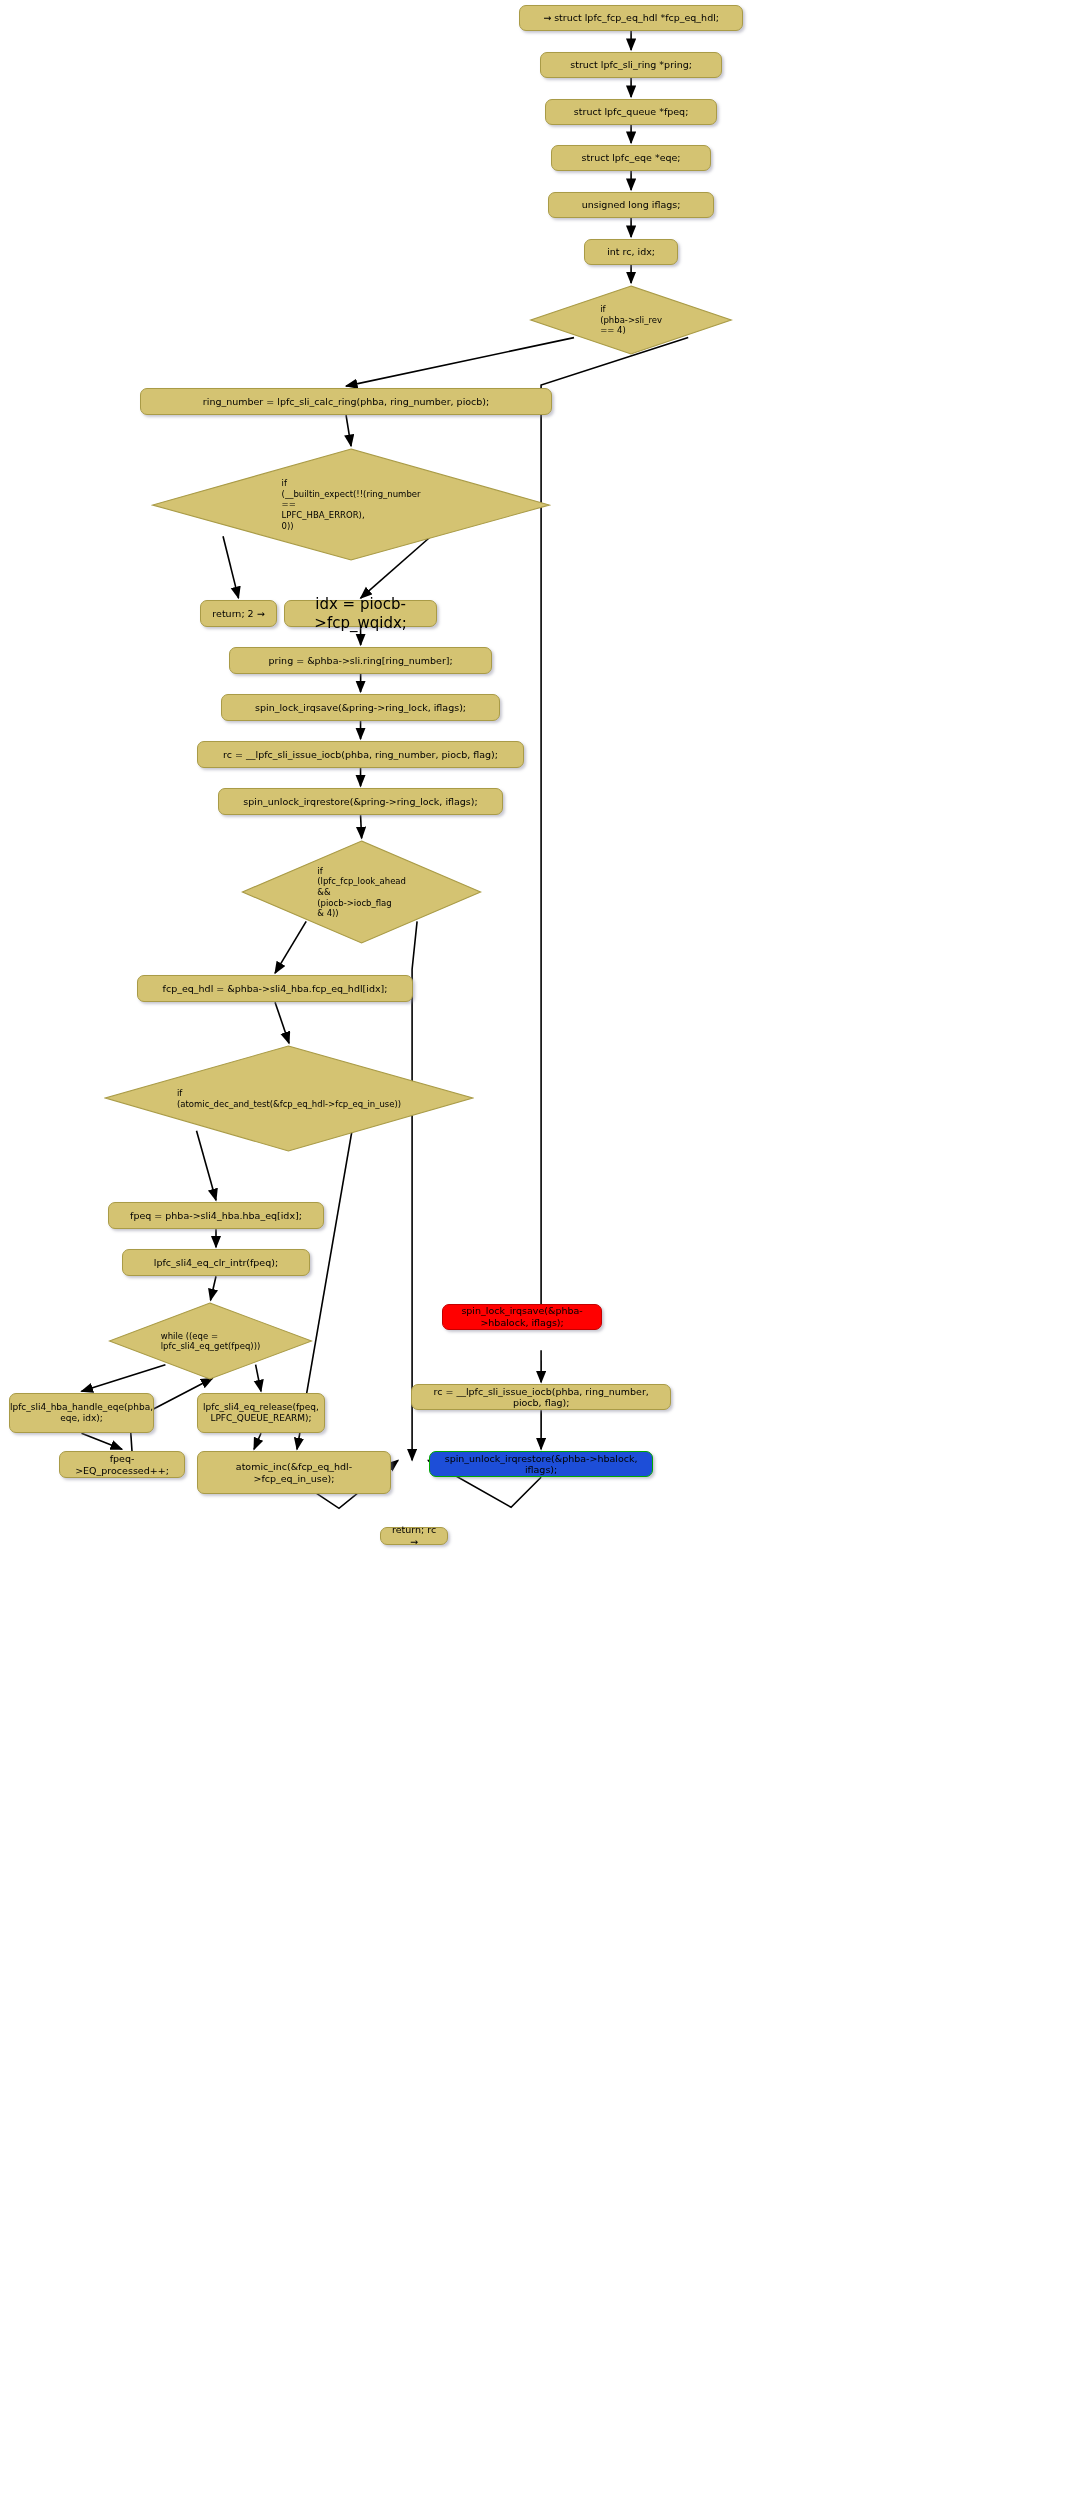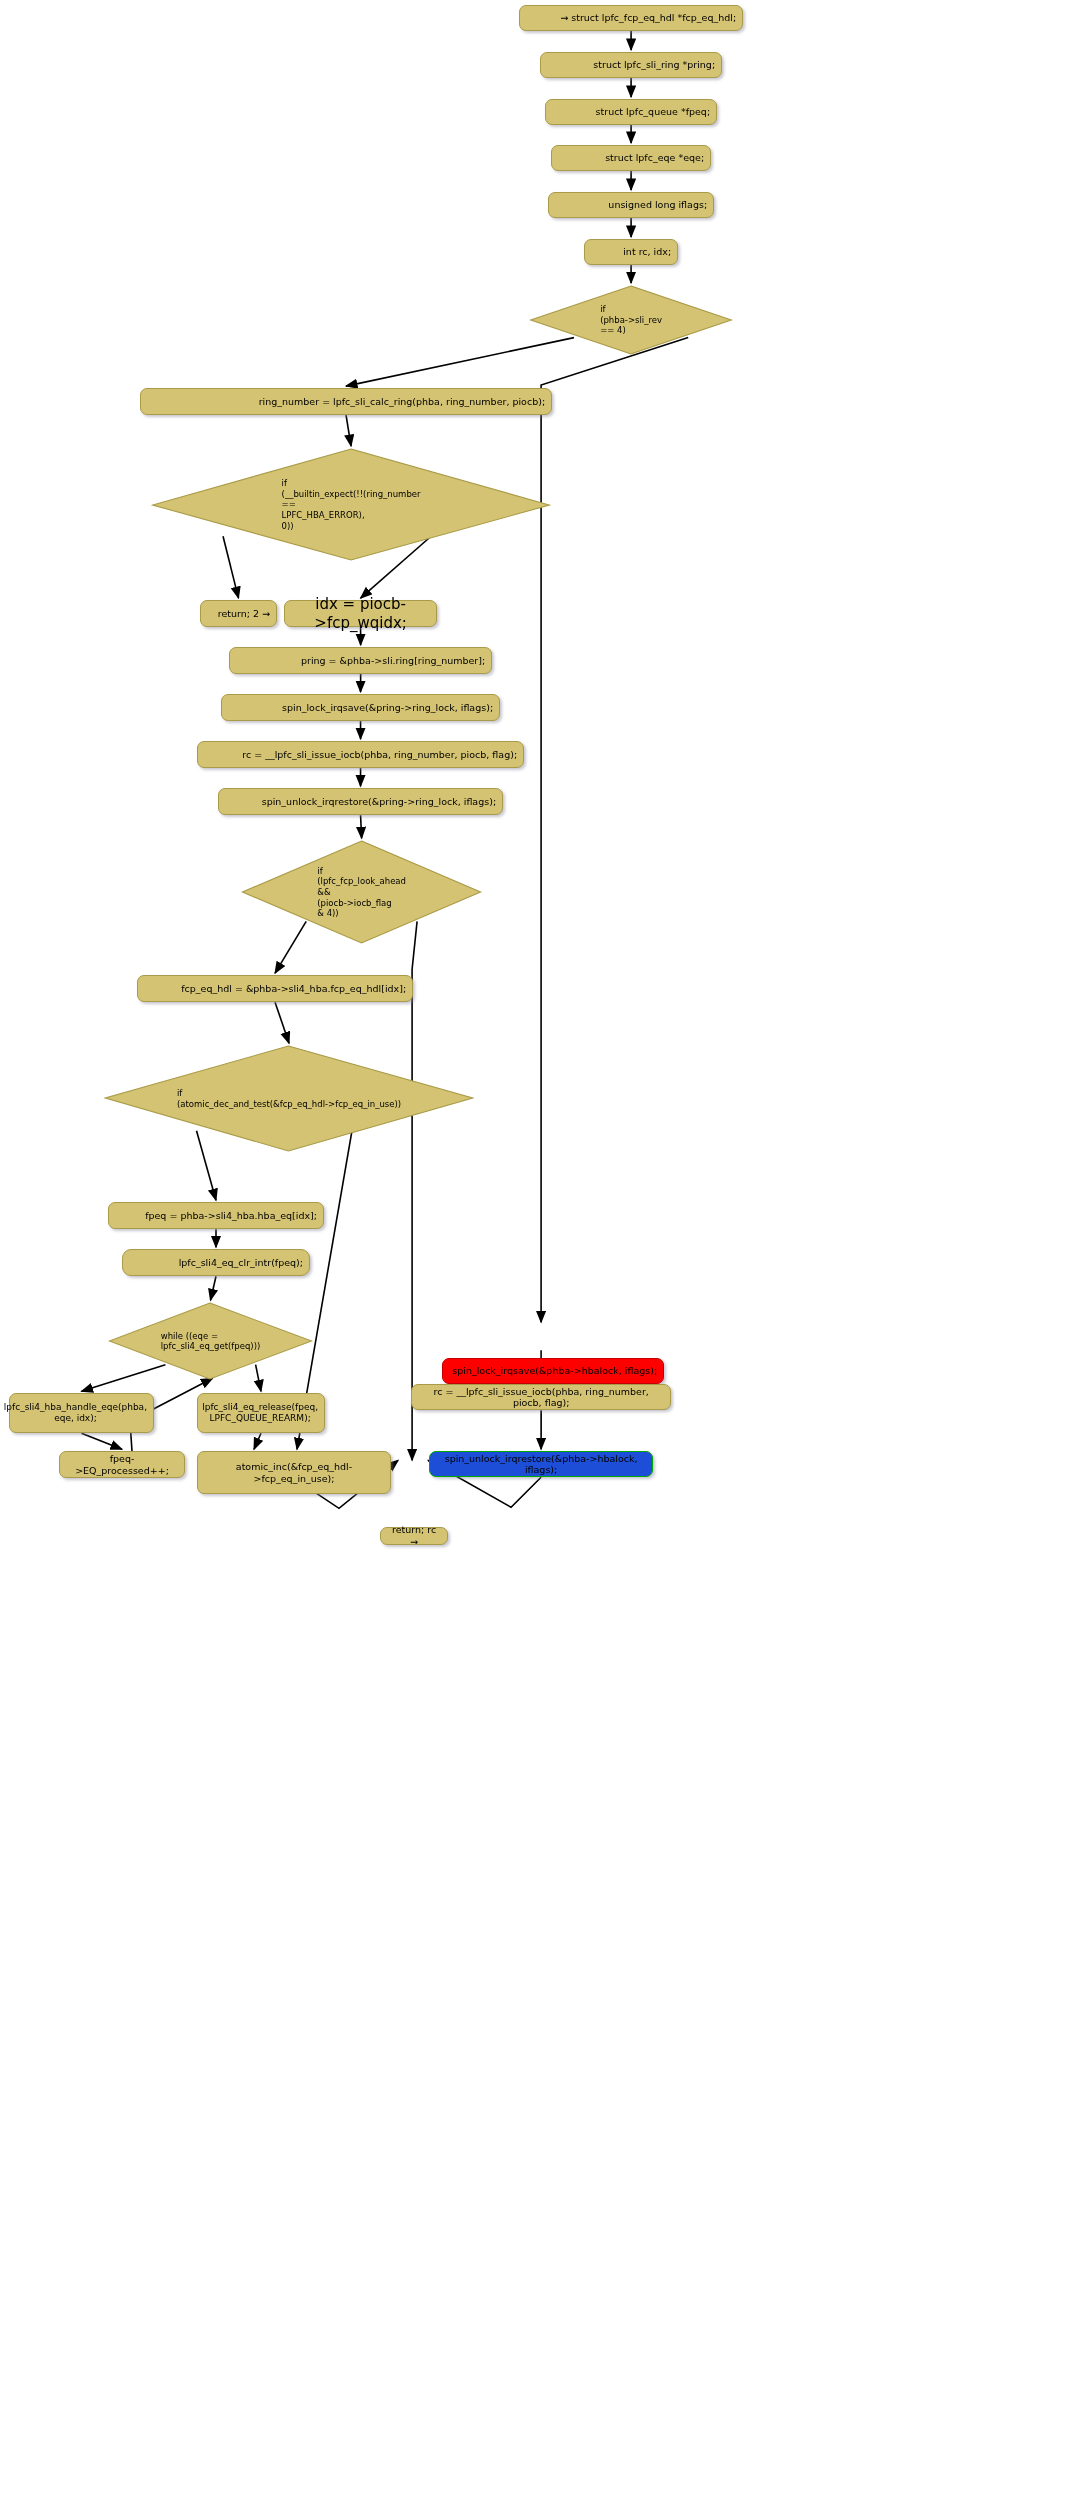--- a/index.html
+++ b/index.html
@@ -35,21 +35,20 @@
     color: #000000;
     line-height: 1.22;
     white-space: pre-line;
   }
   .rect {
     background: #d4c372;
     border: 1px solid #a99b47;
     border-radius: 7px;
     box-shadow: 2px 2px 3px rgba(130,130,150,0.45);
     padding: 2px 6px;
-    justify-content: flex-end;
   }
   .rect.red {
     background: #ff0000;
     border: 1px solid #c40000;
   }
   .rect.green {
     background: #1d4ed8;
     border: 1px solid #00a800;
   }
   .diamond-wrap {
@@ -216,21 +215,21 @@
       <polygon points="141,1 282,50 141,100 1,50" fill="#d4c372" stroke="#a99b47" stroke-width="1"></polygon>
     </svg>
     <div class="diamond-label" style="font-size:8.5px;">if
 (atomic_dec_and_test(&amp;fcp_eq_hdl-&gt;fcp_eq_in_use))</div>
   </div>
 
   <div class="node rect" style="left: 108px; top: 1202.2px; width: 216px; height: 27px; font-size: 9.5px;">
     <span>fpeq = phba-&gt;sli4_hba.hba_eq[idx];</span>
   </div>
 
-  <div class="node rect" style="left: 122px; top: 1249.3px; width: 188px; height: 27px; font-size: 9.5px; border-radius: 9px;">
+  <div class="node rect" style="left: 122px; top: 1249.3px; width: 188px; height: 27px; font-size: 9.5px;">
     <span>lpfc_sli4_eq_clr_intr(fpeq);</span>
   </div>
 
   <div class="diamond-wrap" style="left: 108px; top: 1302.3px; width: 205px; height: 78px;">
     <svg class="diamond-shape" viewBox="0 0 157 74" preserveAspectRatio="none">
       <polygon points="78,1 156,37 78,73 1,37" fill="#d4c372" stroke="#a99b47" stroke-width="1"></polygon>
     </svg>
     <div class="diamond-label" style="font-size:8.5px;">while ((eqe =
 lpfc_sli4_eq_get(fpeq)))</div>
   </div>
@@ -246,21 +245,21 @@
   </div>
 
   <div class="node rect" style="left: 59px; top: 1451.3px; width: 126px; height: 27px; font-size: 9.5px;">
     <span>fpeq-&gt;EQ_processed++;</span>
   </div>
 
   <div class="node rect" style="left: 197px; top: 1451.3px; width: 194px; height: 43px; font-size: 9.5px;">
     <span>atomic_inc(&amp;fcp_eq_hdl-&gt;fcp_eq_in_use);</span>
   </div>
 
-  <div class="node rect red" style="left: 442.1px; top: 1358px; width: 222px; height: 26px; font-size: 9.5px;">
+  <div class="node rect red" style="left: 442.1px; top: 1304px; width: 160px; height: 26px; font-size: 9.5px;">
     <span>spin_lock_irqsave(&amp;phba-&gt;hbalock, iflags);</span>
   </div>
 
   <div class="node rect" style="left: 411.1px; top: 1384.3px; width: 260.1px; height: 26px; font-size: 9.5px;">
     <span>rc = __lpfc_sli_issue_iocb(phba, ring_number, piocb, flag);</span>
   </div>
 
   <div class="node rect green" style="left: 429.1px; top: 1451.3px; width: 224px; height: 26px; font-size: 9.5px;">
     <span>spin_unlock_irqrestore(&amp;phba-&gt;hbalock, iflags);</span>
   </div>

